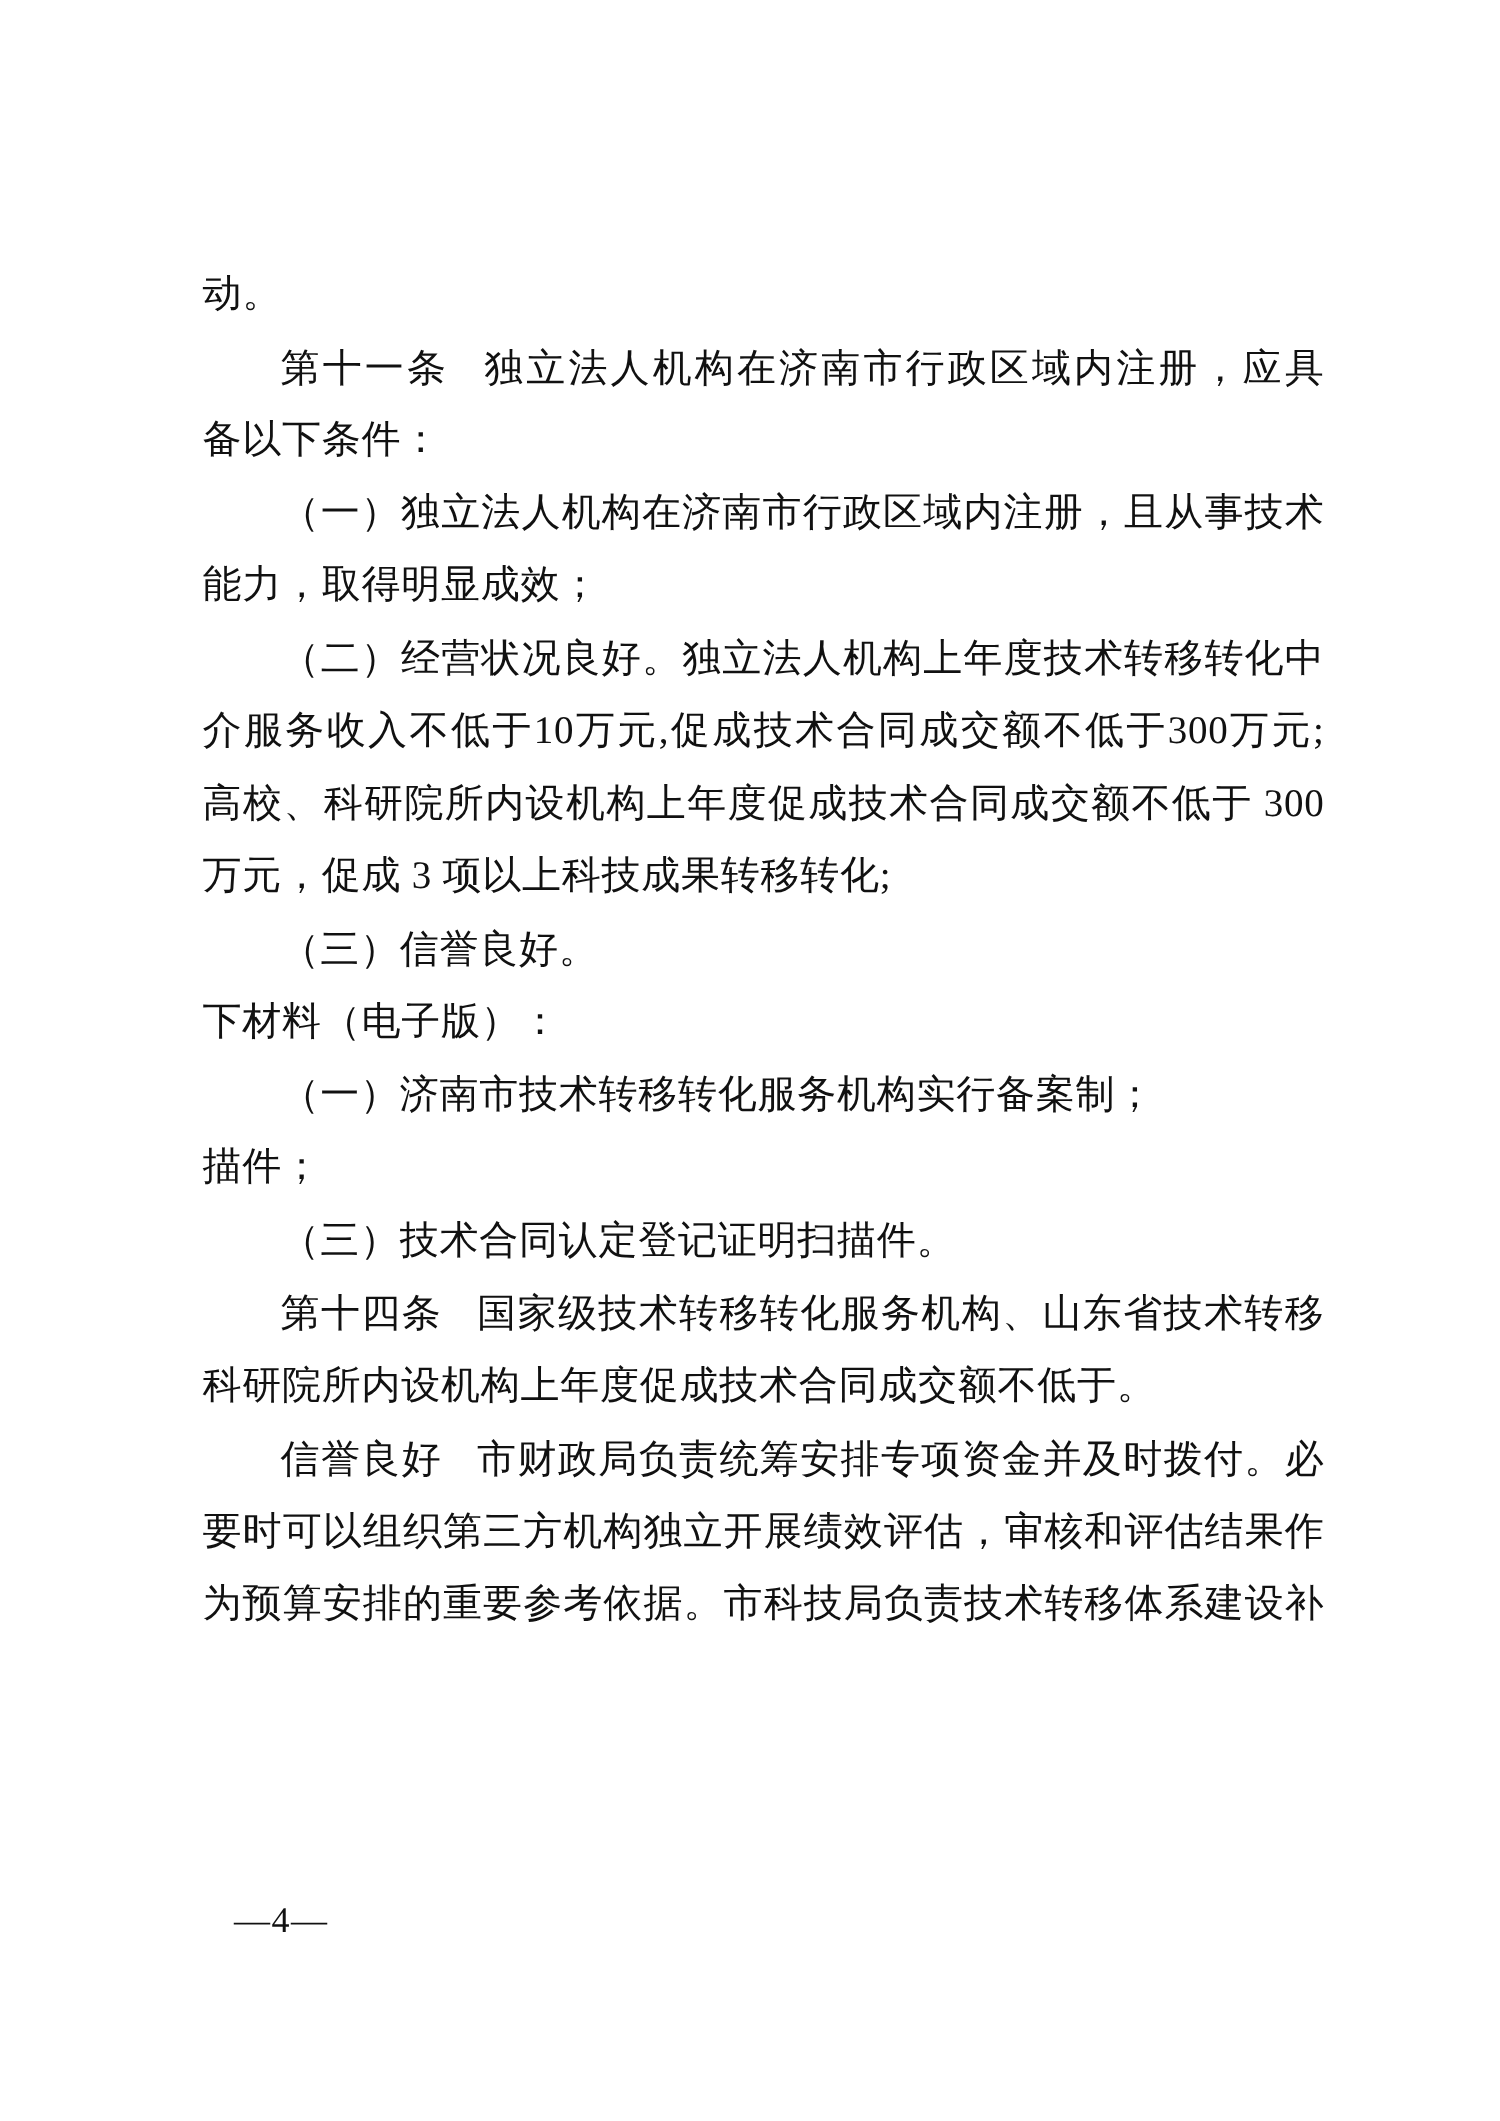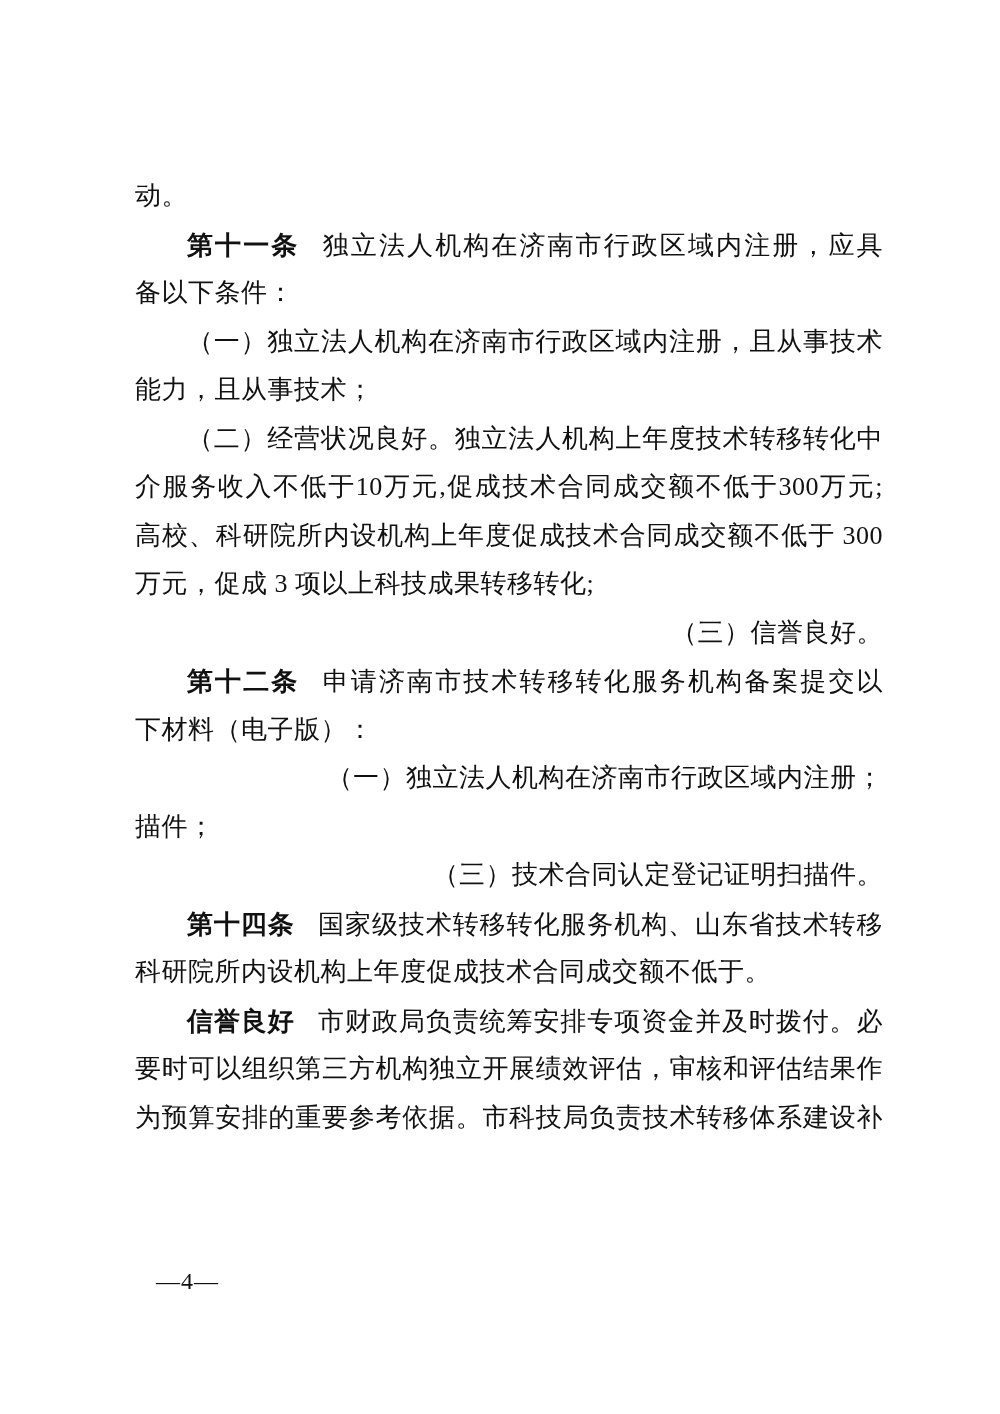--- a/index.html
+++ b/index.html
@@ -25,30 +25,29 @@
   }
   .line {
     font-size: 26px;
     line-height: 48.5px;
     height: 48.5px;
     white-space: nowrap;
     letter-spacing: 0.5px;
   }
   .line.indent {
     text-indent: 2em;
-    text-align: right;
   }
   .line.full {
     white-space: normal;
     text-align: justify;
     text-align-last: justify;
     text-justify: inter-character;
   }
   .article-no {
-    font-weight: bold;
+    font-weight: normal;
     font-family: "Liberation Sans", "DejaVu Sans", sans-serif;
     margin-right: 0.9em;
   }
   .footer {
     position: absolute;
     left: 156px;
     top: 1266px;
     font-size: 24px;
     line-height: 30px;
     letter-spacing: 1px;
@@ -62,37 +61,36 @@
 
     <div class="line"><span>动。</span></div>
 
     <div class="line indent full"><span class="article-no">第十一条</span><span>独立法人机构在济南市行政区域内注册，应具</span></div>
 
     <div class="line"><span>备以下条件：</span></div>
 
     <div class="line indent full"><span>（一）独立法人机构在济南市行政区域内注册，且从事技术</span></div>
 
 
-    <div class="line"><span>能力，且从事技术；</span></div>
+    <div class="line"><span>能力，取得明显成效；</span></div>
 
     <div class="line indent full"><span>（二）经营状况良好。独立法人机构上年度技术转移转化中</span></div>
 
     <div class="line full"><span>介服务收入不低于10万元,促成技术合同成交额不低于300万元;</span></div>
 
     <div class="line full"><span>高校、科研院所内设机构上年度促成技术合同成交额不低于 300</span></div>
 
     <div class="line"><span>万元，促成 3 项以上科技成果转移转化;</span></div>
 
     <div class="line indent"><span>（三）信誉良好。</span></div>
 
-    <div class="line indent full"><span class="article-no">第十二条</span><span>申请济南市技术转移转化服务机构备案提交以</span></div>
 
     <div class="line"><span>下材料（电子版）：</span></div>
 
-    <div class="line indent"><span>（一）独立法人机构在济南市行政区域内注册；</span></div>
+    <div class="line indent"><span>（一）济南市技术转移转化服务机构实行备案制；</span></div>
 
 
     <div class="line"><span>描件；</span></div>
 
     <div class="line indent"><span>（三）技术合同认定登记证明扫描件。</span></div>
 
     <div class="line indent full"><span class="article-no">第十四条</span><span>国家级技术转移转化服务机构、山东省技术转移</span></div>
 
     <div class="line"><span>科研院所内设机构上年度促成技术合同成交额不低于。</span></div>
 

